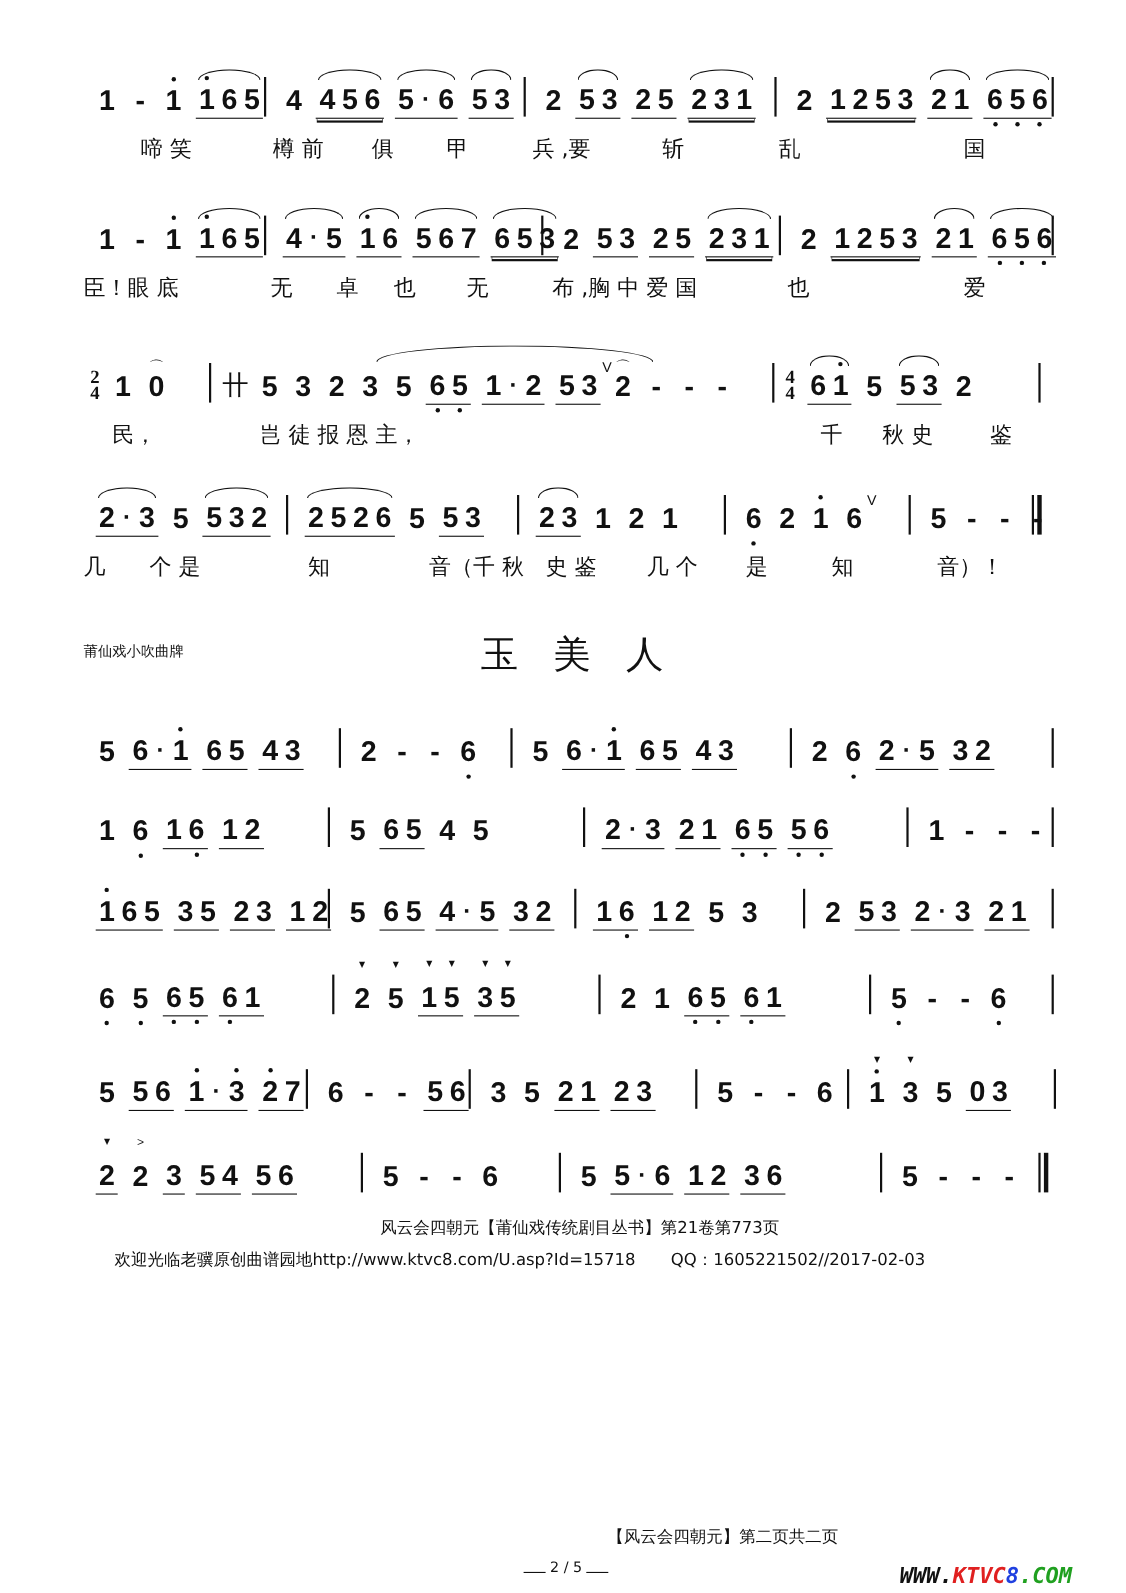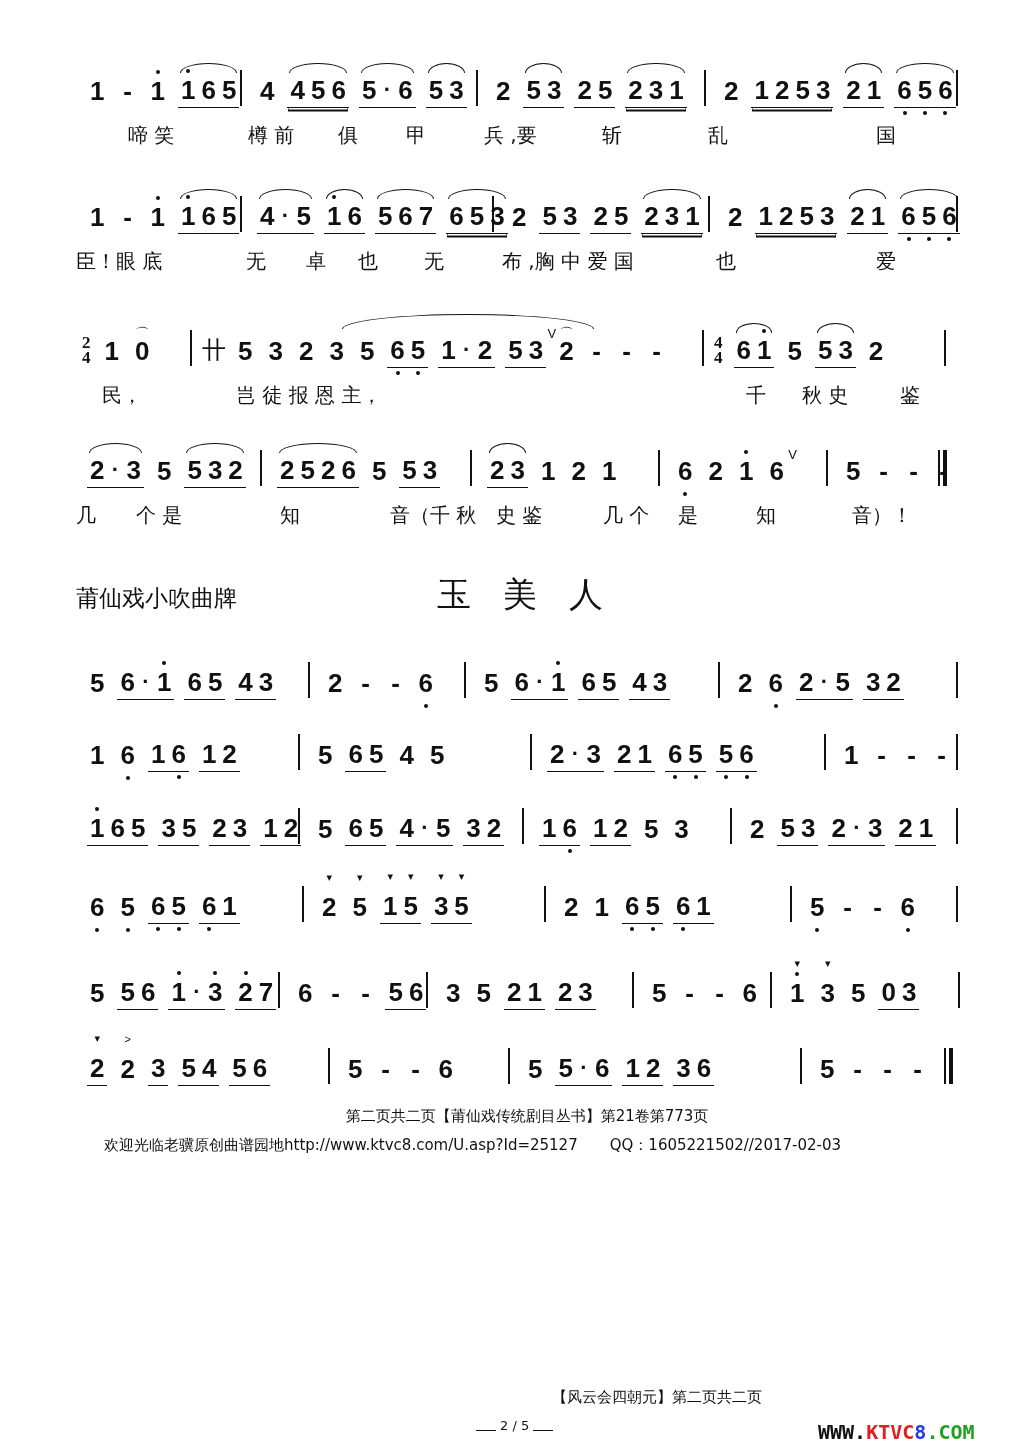--- a/index.html
+++ b/index.html
@@ -20,29 +20,29 @@
   .tok .acc{position:absolute;left:50%;top:-22px;transform:translateX(-50%);font-size:11px;line-height:11px;font-weight:normal;}
   .tok .ferm{position:absolute;left:50%;top:-18px;transform:translateX(-50%);font-size:14px;font-weight:normal;}
   .tok .brth{position:absolute;right:-10px;top:-16px;font-size:13px;font-weight:normal;}
   .tok.aug{font-size:22px;padding:0 1px;}
   .tsig{display:inline-flex;flex-direction:column;align-items:center;font-family:"Liberation Serif",serif;font-weight:bold;font-size:17px;line-height:15px;margin-right:6px;padding-bottom:3px;}
   .tsig span{display:block;}
   .free{font-family:"DejaVu Serif",serif;font-size:24px;margin-right:4px;padding-bottom:2px;}
   .slur{position:absolute;border:1.5px solid #111;border-bottom:none;border-radius:50% 50% 0 0/100% 100% 0 0;height:9px;}
   .lyrics{position:absolute;left:0;top:54px;height:26px;width:880px;font-family:"DejaVu Sans",sans-serif;font-size:20px;}
   .ly{position:absolute;top:0;white-space:nowrap;}
-  .small-label{position:absolute;left:76px;top:583px;font-family:"DejaVu Sans",sans-serif;font-size:23px;}
+  .small-label{position:absolute;left:76px;top:583px;font-family:"DejaVu Sans",sans-serif;font-size:13px;}
   .title{position:absolute;left:437px;top:572px;font-family:"DejaVu Sans",sans-serif;font-size:34px;letter-spacing:32px;}
   .credit1{position:absolute;left:0;width:1024px;top:1107px;text-align:center;font-family:"DejaVu Sans",sans-serif;font-size:15px;padding-left:30px;box-sizing:border-box;}
   .credit2{position:absolute;left:104px;top:1136px;font-family:"DejaVu Sans",sans-serif;font-size:15px;white-space:nowrap;}
   .credit2 .qq{margin-left:32px;}
   .footer-title{position:absolute;left:552px;top:1388px;font-family:"DejaVu Sans",sans-serif;font-size:15px;}
   .page-no{position:absolute;left:472px;top:1418px;font-family:"DejaVu Sans",sans-serif;font-size:13px;}
   .page-no .ln{display:inline-block;width:20px;border-bottom:1px solid #111;margin:0 4px;vertical-align:-1px;}
-  .logo{position:absolute;left:818px;top:1420px;font-family:"DejaVu Sans Mono",monospace;font-weight:bold;font-size:20px;letter-spacing:0px;}
+  .logo{position:absolute;left:818px;top:1420px;font-family:"DejaVu Sans Mono",monospace;font-weight:bold;font-size:20px;letter-spacing:0px;font-style:italic;}
 </style>
 </head>
 <body>
 
 <div id="score">
     <div class="row" style="top: 68px;">
       <div class="notes">
         <div class="measure" style="width: 168px;">
           <span class="group">
             <span class="tok">1</span>
@@ -417,21 +417,21 @@
           </span>
         </div>
         <div class="bar final"></div>
       </div>
       <div class="lyrics">
         <span class="ly" style="left: 4px;">几</span>
         <span class="ly" style="left: 64px;">个 是</span>
         <span class="ly" style="left: 208px;">知</span>
         <span class="ly" style="left: 318px;">音（千 秋</span>
         <span class="ly" style="left: 424px;">史 鉴</span>
-        <span class="ly" style="left: 531px;">几 个</span>
+        <span class="ly" style="left: 516px;">几 个</span>
         <span class="ly" style="left: 606px;">是</span>
         <span class="ly" style="left: 684px;">知</span>
         <span class="ly" style="left: 780px;">音）！</span>
       </div>
     </div>
     <div class="row" style="top: 660px;">
       <div class="notes">
         <div class="measure" style="width: 236px;">
           <span class="group">
             <span class="tok">5</span>
@@ -884,20 +884,20 @@
           </span>
         </div>
         <div class="bar final"></div>
       </div>
     </div>
   </div>
 
 <div class="small-label">莆仙戏小吹曲牌</div>
 <div class="title">玉美人</div>
 
-<div class="credit1">第二页共二页【莆仙戏传统剧目丛书】第21卷第773页</div>
+<div class="credit1">风云会四朝元【莆仙戏传统剧目丛书】第21卷第773页</div>
 <div class="credit2">
-  <span>欢迎光临老骥原创曲谱园地http://www.ktvc8.com/U.asp?Id=25127</span><span class="qq">QQ：1605221502//2017-02-03</span>
+  <span>欢迎光临老骥原创曲谱园地http://www.ktvc8.com/U.asp?Id=15718</span><span class="qq">QQ：1605221502//2017-02-03</span>
 </div>
 
 <div class="footer-title">【风云会四朝元】第二页共二页</div>
 <div class="page-no"><span class="ln"></span><span>2 / 5</span><span class="ln"></span></div>
 <div class="logo" id="logo"><span style="color: rgb(17, 17, 17);">WWW.</span><span style="color: rgb(224, 32, 32);">K</span><span style="color: rgb(224, 32, 32);">T</span><span style="color: rgb(224, 32, 32);">V</span><span style="color: rgb(224, 32, 32);">C</span><span style="color: rgb(32, 64, 224);">8</span><span style="color: rgb(32, 160, 32);">.COM</span></div>
 
 </body></html>

